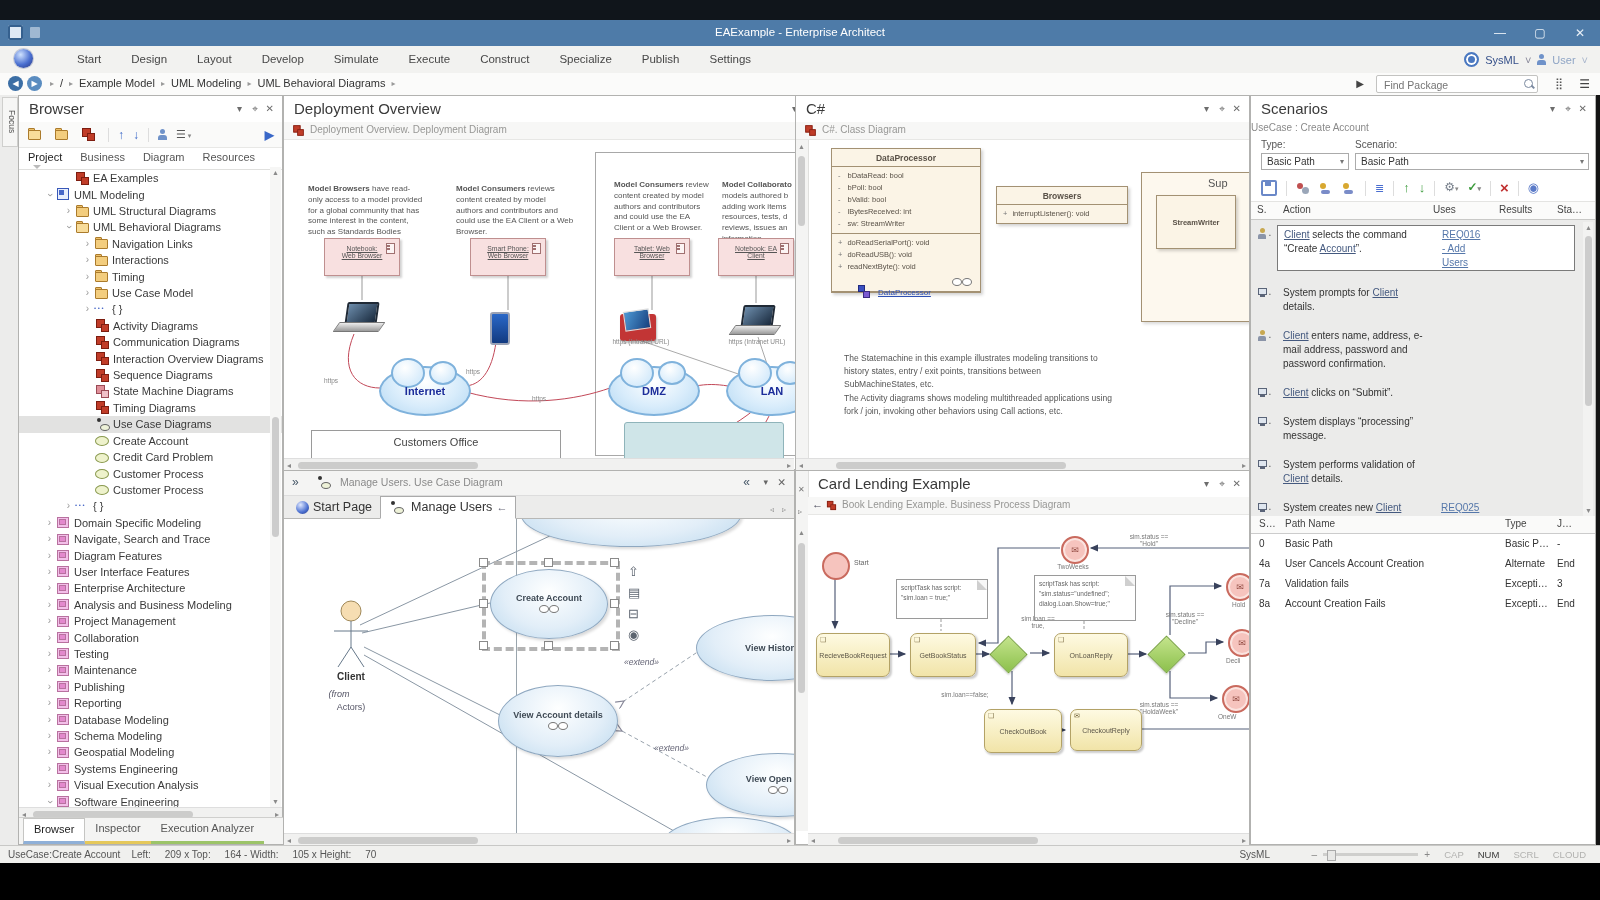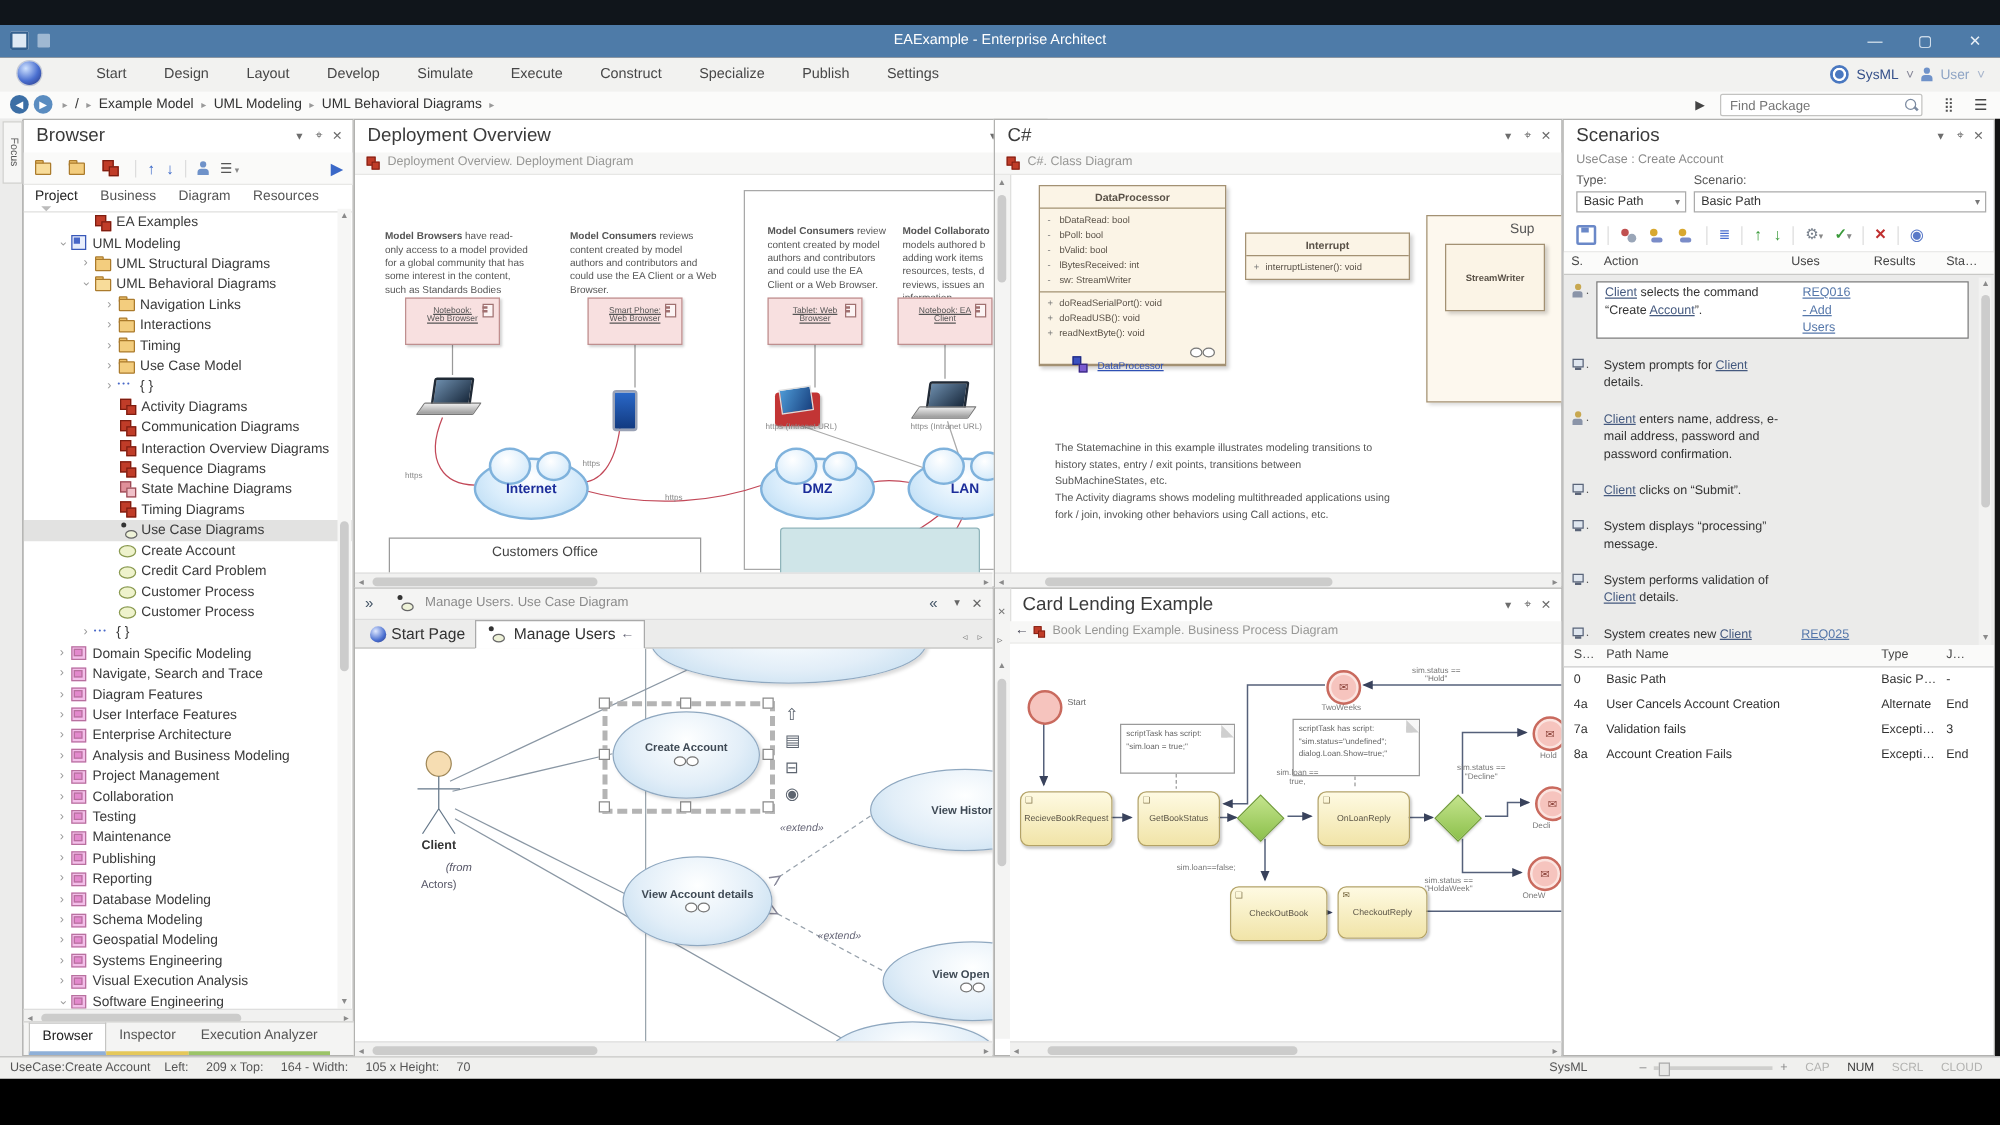--- a/index.html
+++ b/index.html
@@ -156,21 +156,21 @@
         display:flex;align-items:center;justify-content:center;font-size:7px;color:#5c5648;text-align:center}
   .task .tico{position:absolute;left:3px;top:2px;font-size:7px;color:#8a7d55}
   .gw{position:absolute;width:25px;height:25px;transform:rotate(45deg);background:linear-gradient(135deg,#c4e48c,#8cc04c);
       border:1px solid #6f9c34;box-shadow:1px 1px 2px rgba(0,0,0,.2)}
   .ev{position:absolute;width:24px;height:24px;border-radius:50%;background:#f6c4be;border:2px solid #c96a5e;
       box-shadow:inset 0 0 0 2px #fbe4e0;display:flex;align-items:center;justify-content:center;font-size:9px;color:#8d453c}
   .bnote{position:absolute;background:#fff;border:1px solid #9a9a9a;font-size:6.5px;line-height:1.5;color:#666;padding:3px 4px;box-sizing:border-box}
   .bnote::after{content:"";position:absolute;right:0;top:0;border:5px solid #fff;border-left-color:#cfcfcf;border-bottom-color:#cfcfcf;border-top-color:#f7f7f7;border-right-color:#f7f7f7}
   .blab{position:absolute;font-size:6.5px;color:#777;text-align:center}
   
-  .ctxline{position:relative;height:15px;font-size:10px;color:#8a8a8a;padding-left:10px}
+  .ctxline{position:relative;height:15px;font-size:10px;color:#8a8a8a;}
   .frm{position:relative;height:38px}
   .frm label{position:absolute;top:2px;font-size:10px;color:#555}
   .dd{position:absolute;top:16px;height:17px;border:1px solid #ababab;background:#fff;font-size:10px;color:#333;box-sizing:border-box}
   .dd b{position:absolute;left:5px;top:2px;font-weight:normal}
   .dd i{position:absolute;right:4px;top:3px;font-style:normal;color:#777;font-size:8px}
   .stools{position:relative;height:26px;display:flex;align-items:center;gap:9px;padding-left:10px;border-bottom:1px solid #e4e4e2}
   .stools .vsep{width:1px;height:15px;background:#ddd}
   .svi{font-size:13px;line-height:14px}
   .sv-save{width:12px;height:12px;border:2px solid #6a88c8;border-radius:2px;position:relative}
   .sv-save::before{content:"";position:absolute;left:2px;top:0;width:6px;height:4px;background:#6a88c8}
@@ -639,21 +639,21 @@
             <div>sw: StreamWriter</div>
           </div>
         <div class="sec ops" style="padding-bottom:18px">
             <div>doReadSerialPort(): void</div>
             <div>doReadUSB(): void</div>
             <div>readNextByte(): void</div>
           </div>
         <span class="oo"><i></i><u></u></span>
       </div>
       <div class="clsbox" style="left:200px;top:46px;width:130px">
-        <div class="hd">Interrupt</div>
+        <div class="hd">Browsers</div>
         <div class="sec ops">
             <div>interruptListener(): void</div>
           </div>
       </div>
       <div class="abs" style="left:345px;top:32px;width:130px;height:148px;border:1px solid #a39173;background:#fdf8ee;box-shadow:2px 2px 3px rgba(0,0,0,.15)">
         <span style="position:absolute;left:66px;top:4px;font-size:11px;color:#555">Sup</span>
         <div class="clsbox" style="left:14px;top:22px;width:78px;height:52px;display:flex;align-items:center;justify-content:center">
           <span style="font-weight:bold;font-size:7.5px">StreamWriter</span>
         </div>
       </div>
@@ -736,21 +736,21 @@
       <div class="ucase" style="left:214px;top:166px;width:118px;height:70px">
         <span>View Account details</span>
         <span class="oo" style="position:static;margin-top:2px"><i></i><u></u></span>
       </div>
       <div class="ucase" style="left:422px;top:234px;width:142px;height:62px">
         <span>View Open Ord</span>
         <span class="oo" style="position:static;margin-top:2px"><i></i><u></u></span>
       </div>
       <div class="ucase" style="left:377px;top:298px;width:136px;height:56px"></div>
       <div class="alabel" style="left:40px;top:152px;width:54px;font-weight:bold;font-size:10px">Client</div>
-      <div class="alabel" style="left:56px;top:170px;width:54px;font-style:italic;font-size:9px;color:#556">(from</div>
+      <div class="alabel" style="left:28px;top:170px;width:54px;font-style:italic;font-size:9px;color:#556">(from</div>
       <div class="alabel" style="left:40px;top:183px;width:54px;font-size:9px;color:#556">Actors)</div>
       <span class="exlab" style="left:340px;top:138px">«extend»</span>
       <span class="exlab" style="left:370px;top:224px">«extend»</span>
     </div>
     <div class="hs" style="left:0;top:362px;width:510px;height:12px">
       <span class="ar" style="left:3px">◂</span>
       <span class="thumb" style="left:14px;width:180px"></span>
       <span class="ar" style="right:3px">▸</span>
     </div>
   </div>

